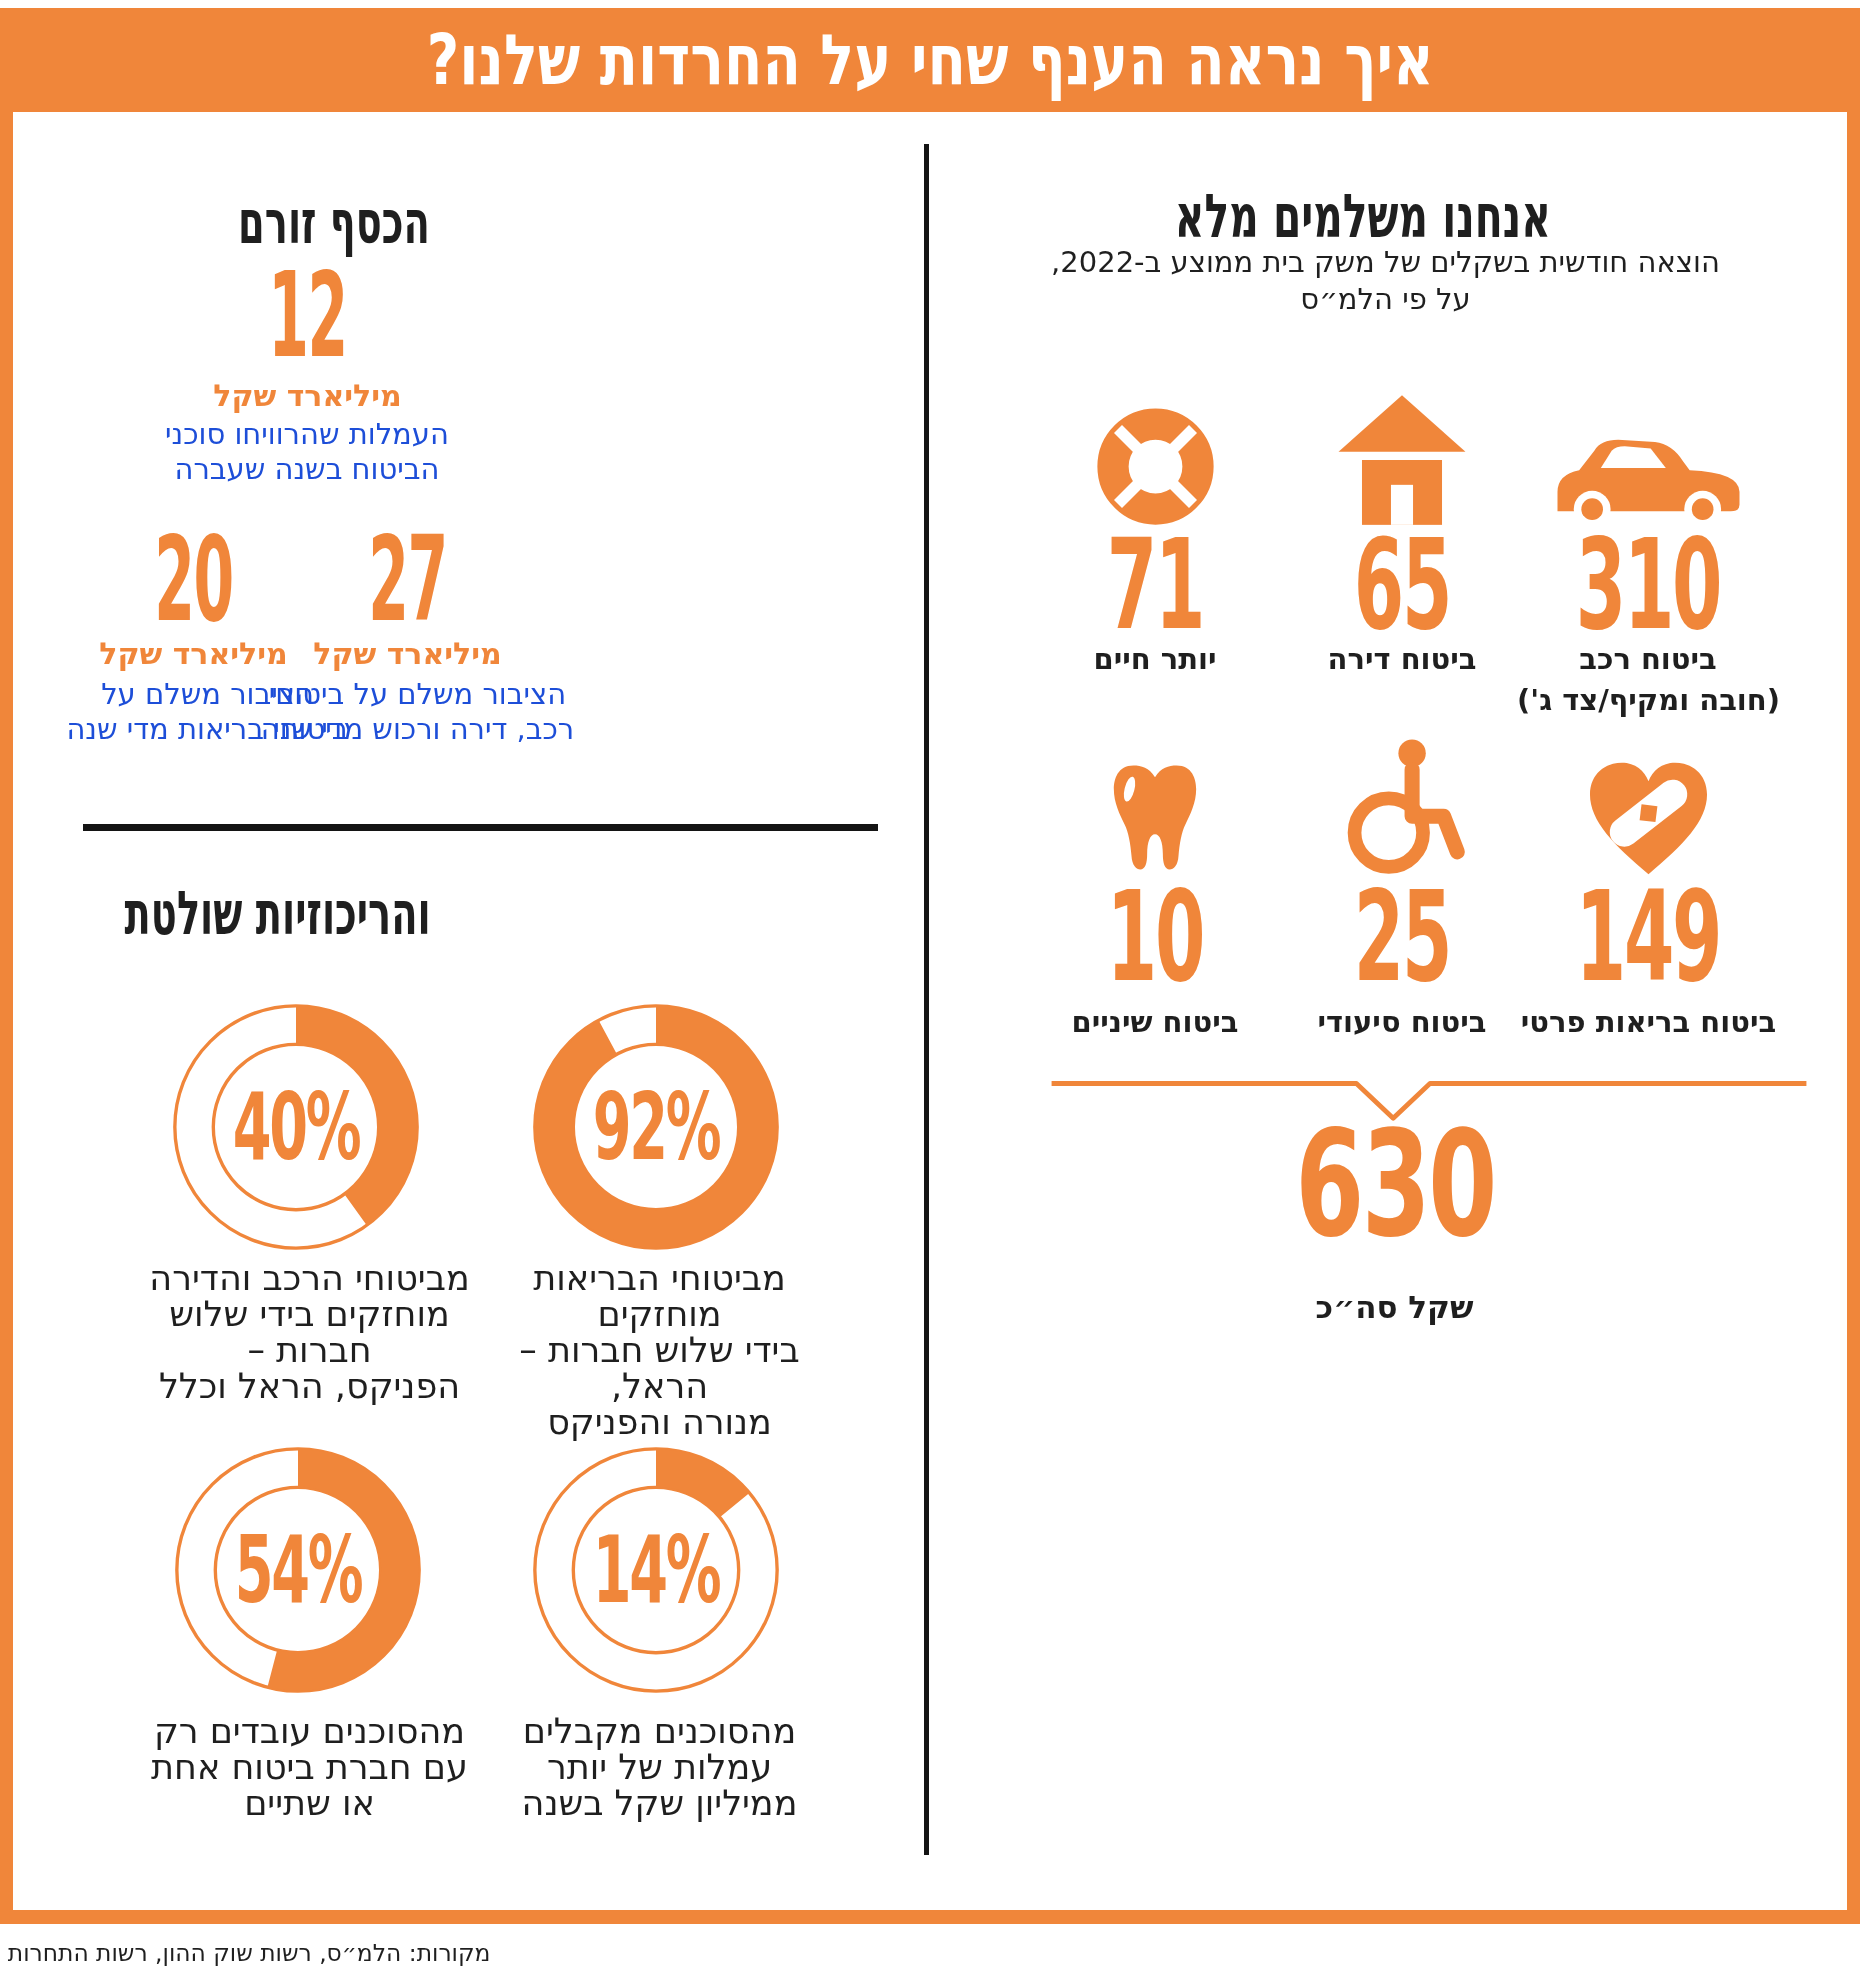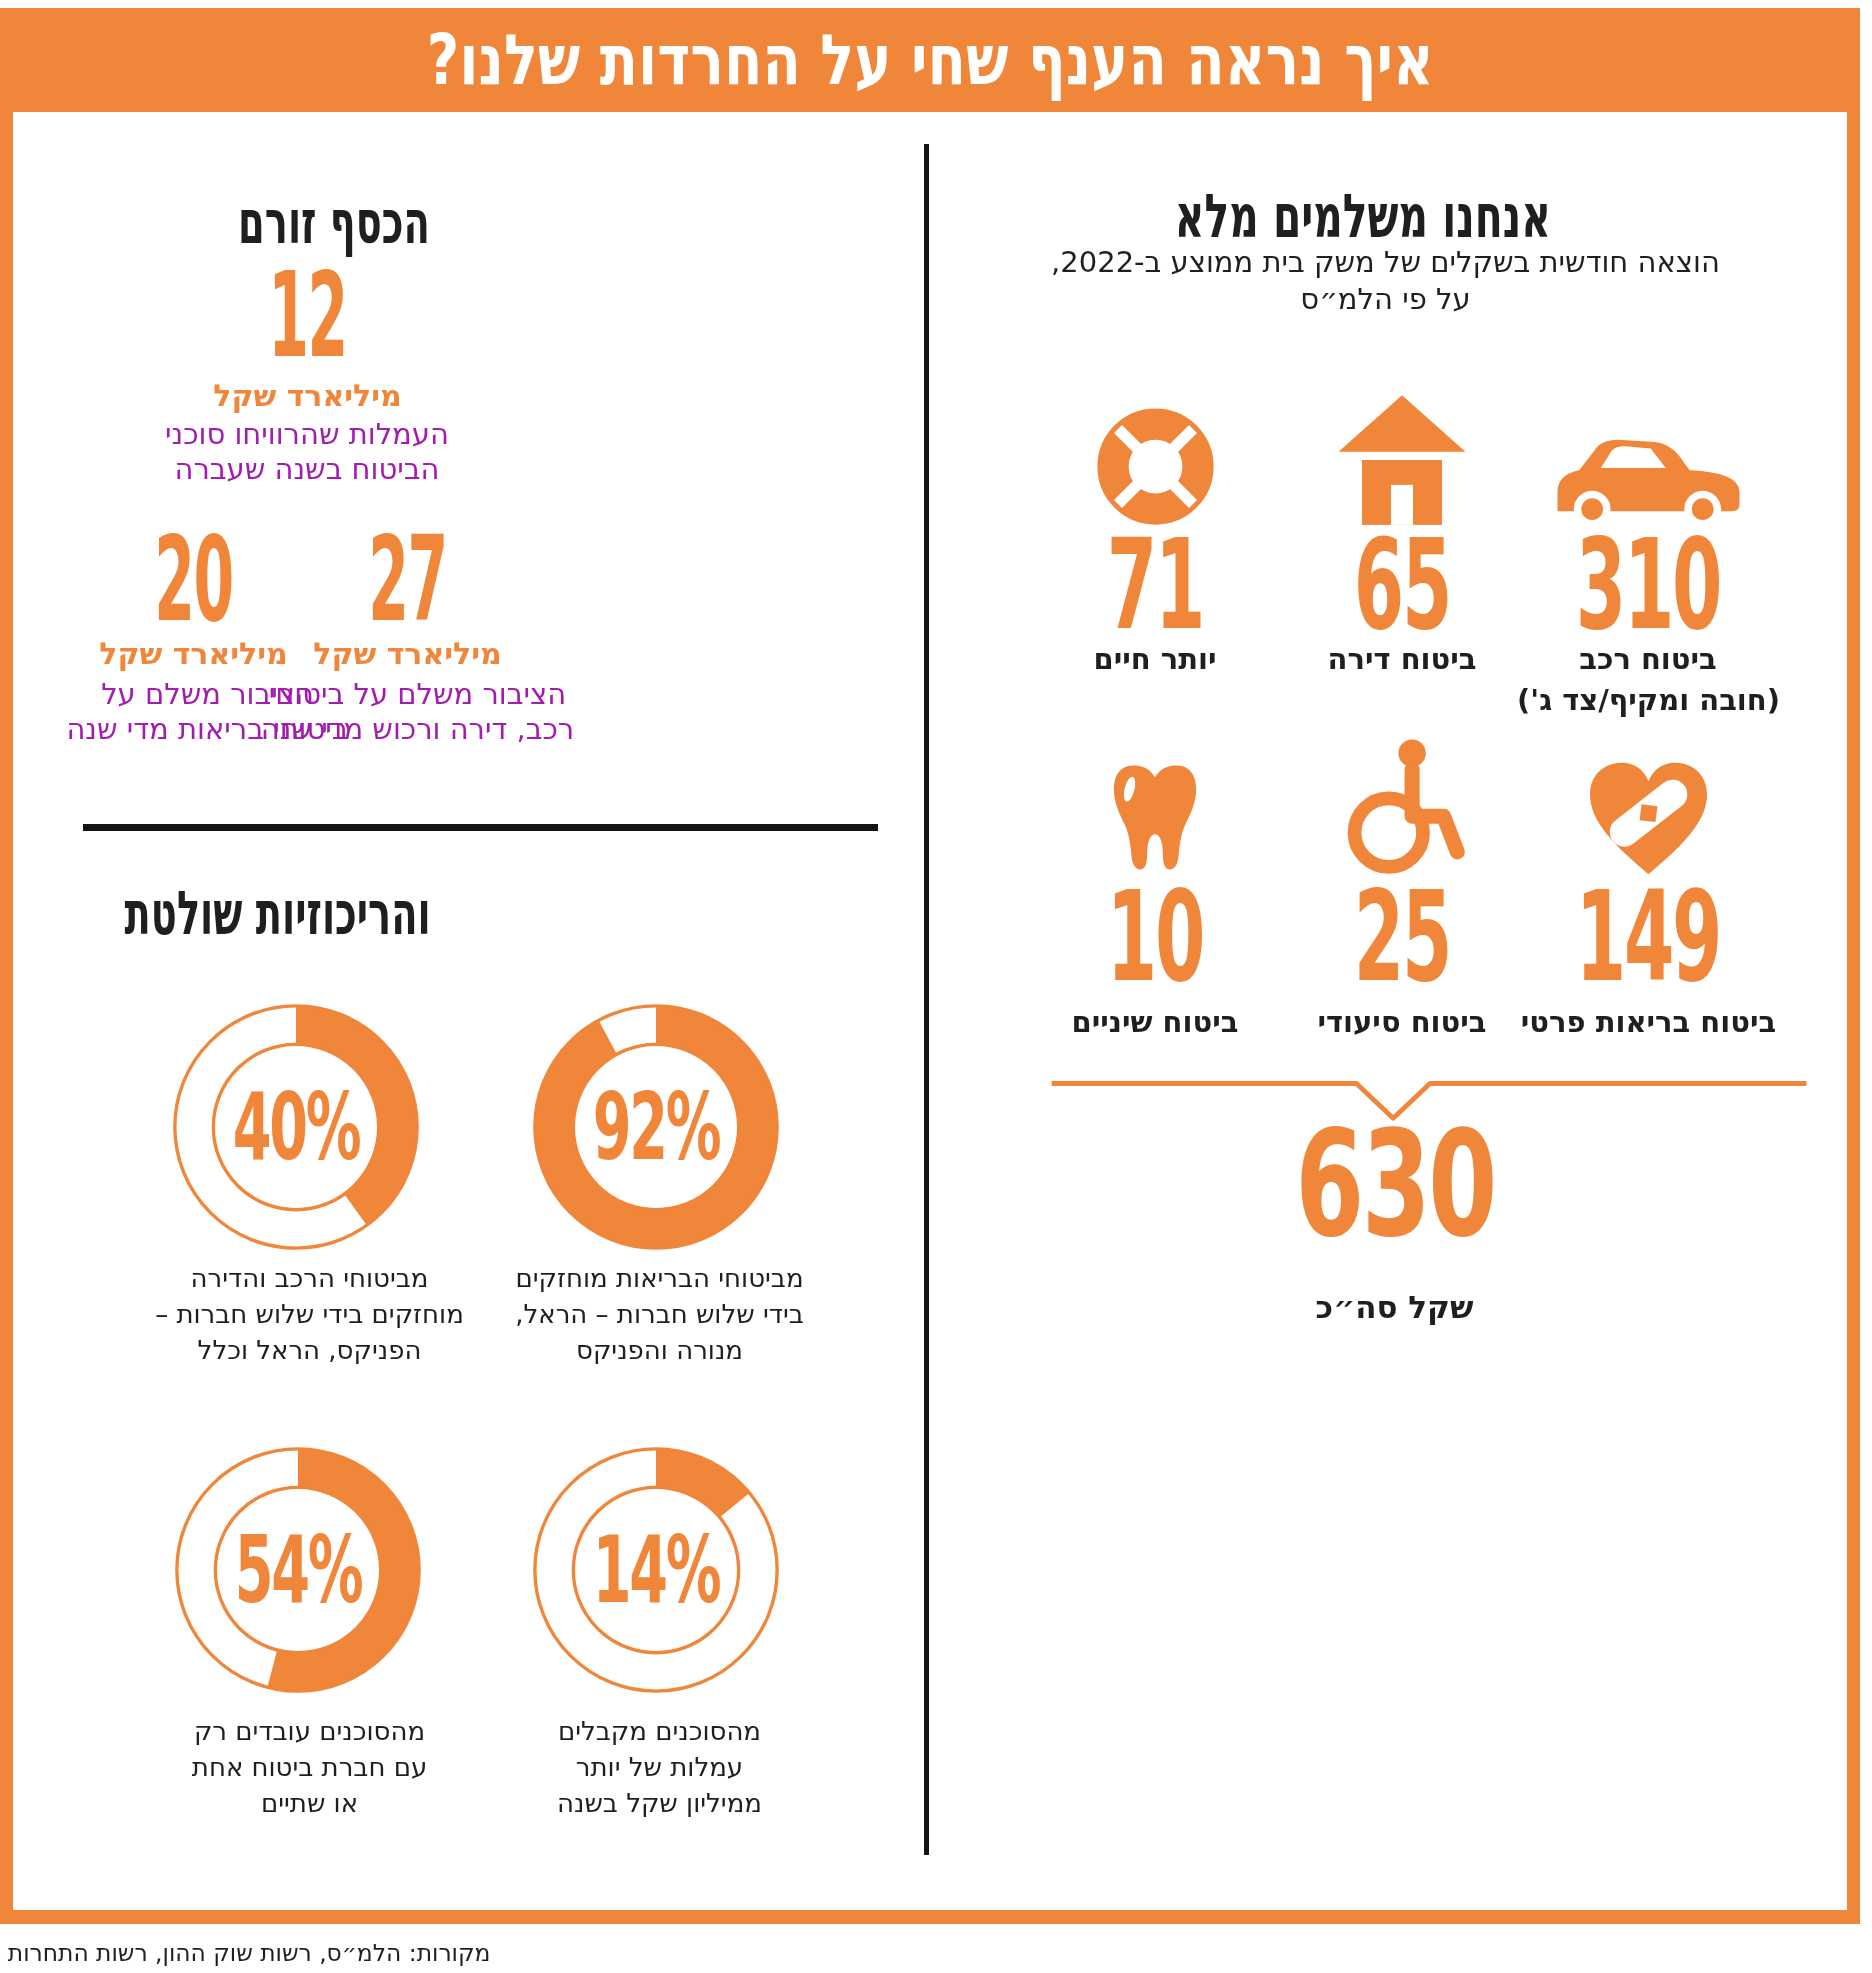--- a/index.html
+++ b/index.html
@@ -13,22 +13,22 @@
   .header-title{color:#fff;font-size:70px;font-weight:700;white-space:nowrap;
                 transform:scaleX(.80);transform-origin:center;}
   .side{top:112px;width:12.7px;height:1810px;}
   .bottom-bar{left:0;top:1910px;width:1860px;height:13.7px;}
   .vdivider{left:924px;top:144px;width:4.9px;height:1711px;background:#141414;}
   .hrule{left:83px;top:824px;width:795px;height:6.8px;background:#141414;}
   .sec-title{font-size:60px;font-weight:700;white-space:nowrap;transform:scaleX(.64);transform-origin:center;}
   .huge{font-weight:700;color:var(--orange,#F0863A);white-space:nowrap;
         transform:scaleX(.50);transform-origin:center;letter-spacing:-2.9px;}
   .unit{font-size:30px;font-weight:700;color:var(--orange,#F0863A);white-space:nowrap;}
-  .desc{font-size:29px;line-height:35px;color:#a21caf;}
-  .cap{font-size:26px;line-height:36px;color:#1f1f1f;}
+  .desc{font-size:29px;line-height:35px;color:#1d4ed8;}
+  .cap{font-size:35px;line-height:36px;color:#1f1f1f;}
   .icon-box{width:254px;height:141px;display:flex;align-items:flex-end;justify-content:center;}
   .item-num{font-size:125px;line-height:101px;transform:scaleX(.58);letter-spacing:-3.9px;}
   .item-label{font-size:29px;font-weight:700;line-height:35px;}
   .donut{width:250px;height:250px;}
   .donut-wrap{width:250px;height:250px;}
   .pct{position:absolute;inset:0;display:flex;align-items:center;justify-content:center;
        font-size:93px;font-weight:700;color:var(--orange,#F0863A);
        transform:scaleX(.60);letter-spacing:-3.9px;}
   .total-num{font-size:146px;line-height:123px;transform:scaleX(.68);letter-spacing:-3.9px;}
   .total-label{font-size:31px;font-weight:700;margin-top:25px;}

